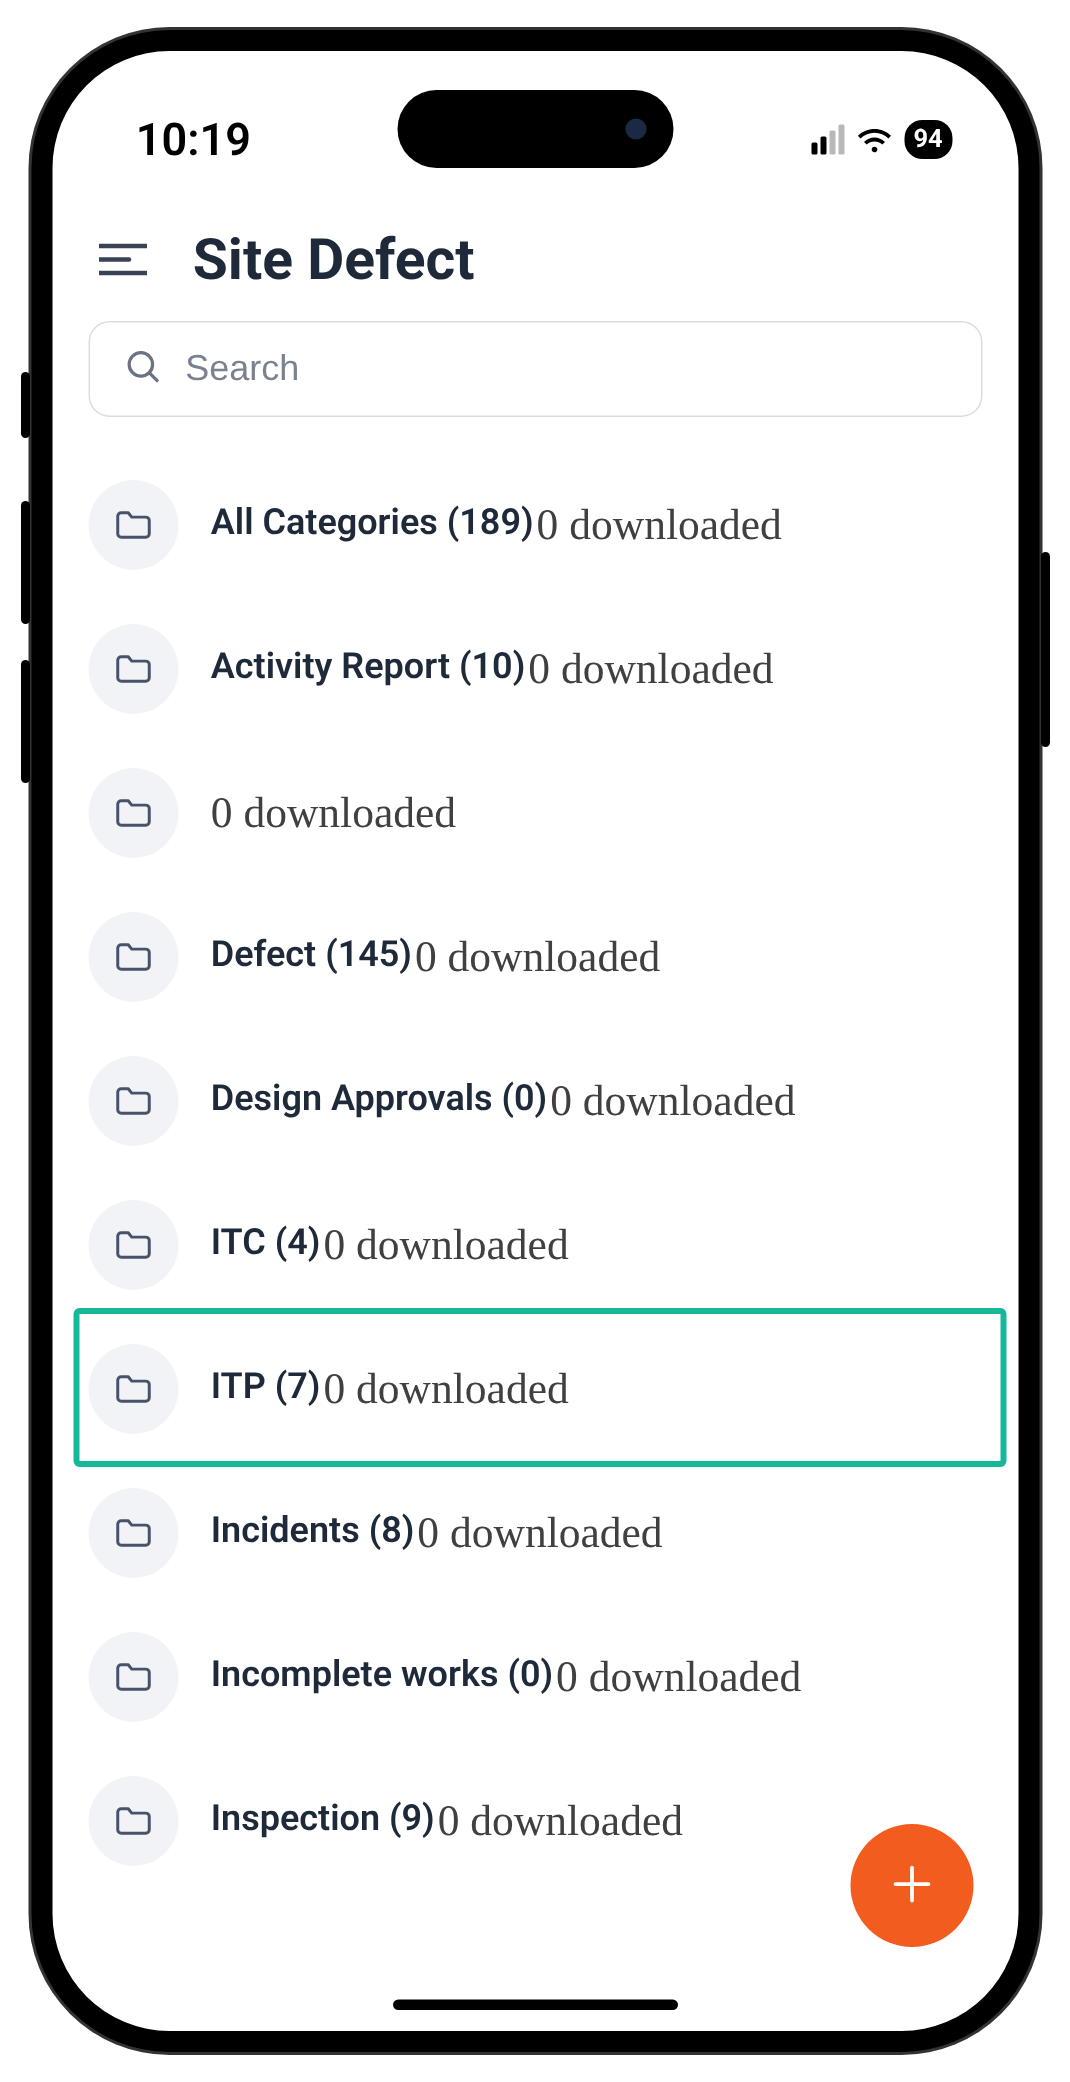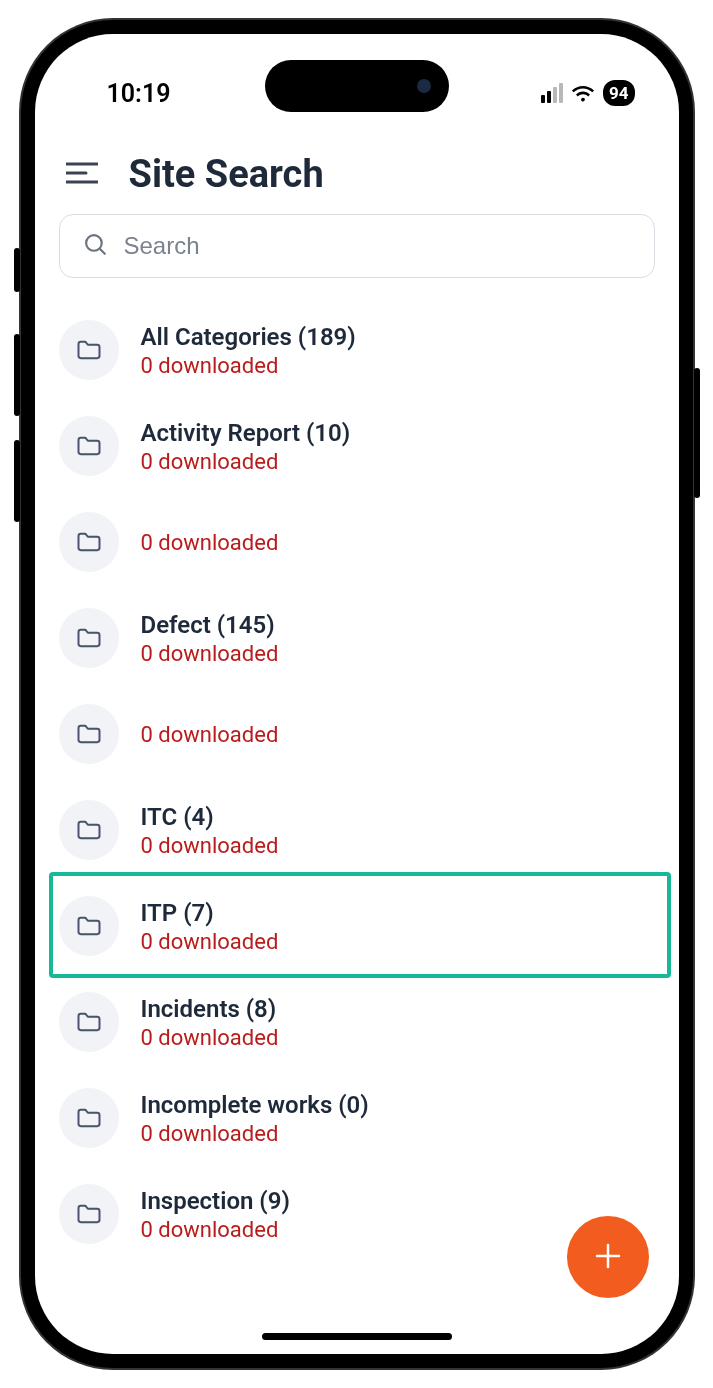--- a/index.html
+++ b/index.html
@@ -63,24 +63,23 @@
     position: absolute;
     top: 0; left: 0; right: 0;
     height: 90px;
     display: flex;
     justify-content: space-between;
     align-items: center;
     padding: 28px 44px 0 56px;
     z-index: 5;
   }
   .status-time {
-    font-size: 25px;
+    font-size: 30px;
     font-weight: 600;
     color: #000;
-    margin-left: 16px;
   }
   .status-right { display:flex; align-items:center; gap:8px; }
   .signal-bars { display:flex; align-items:flex-end; gap:2px; }
   .signal-bars span { width:4px; background:#000; border-radius:1px; }
   .signal-bars span.dim { background:#b8b8b8; }
   .signal-bars span:nth-child(1){height:8px;}
   .signal-bars span:nth-child(2){height:12px;}
   .signal-bars span:nth-child(3){height:16px;}
   .signal-bars span:nth-child(4){height:20px;}
   .wifi-icon svg { display:block; }
@@ -125,23 +124,23 @@
   .list-item {
     display:flex; align-items:center; gap:22px;
     padding: 18px 24px 18px 0;
   }
   .folder-badge {
     width:60px; height:60px; border-radius:50%;
     background:#f2f3f6;
     display:flex; align-items:center; justify-content:center;
     flex-shrink:0;
   }
-  .item-text { display:flex; flex-direction:column; gap:2px; }
+  .item-text { display:flex; flex-direction:row; gap:2px; }
   .item-title { font-size:24px; font-weight:600; color:#1e2a3a; }
-  .item-sub { font-size:22px; color:#b91c1c; }
+  .item-sub { font-size:29px; color:#404040;font-family:Liberation Serif, serif; }
   .highlight-box {
     position:absolute;
     border:4px solid #17b897;
     border-radius:4px;
     pointer-events:none;
   }
   .fab {
     position:absolute;
     right:30px; bottom:56px;
     width:82px; height:82px;
@@ -195,21 +194,21 @@
       <div class="header">
         <button class="menu-btn">
           <span>
             <svg width="32" height="24" viewBox="0 0 32 24" fill="none">
               <line x1="0" y1="3" x2="32" y2="3" stroke="#3a4354" stroke-width="3" stroke-linecap="round"></line>
               <line x1="0" y1="12" x2="20" y2="12" stroke="#3a4354" stroke-width="3" stroke-linecap="round"></line>
               <line x1="0" y1="21" x2="32" y2="21" stroke="#3a4354" stroke-width="3" stroke-linecap="round"></line>
             </svg>
           </span>
         </button>
-        <h1 class="page-title">Site Search</h1>
+        <h1 class="page-title">Site Defect</h1>
       </div>
 
       <div class="search-wrap">
         <div class="search-box">
           <span>
             <svg width="26" height="26" viewBox="0 0 24 24" fill="none">
               <circle cx="11" cy="11" r="7.2" stroke="#6b7380" stroke-width="2"></circle>
               <line x1="16.4" y1="16.4" x2="21" y2="21" stroke="#6b7380" stroke-width="2" stroke-linecap="round"></line>
             </svg>
           </span>
@@ -261,20 +260,21 @@
               <div class="item-sub">0 downloaded</div>
             </div>
           </div>
           <div class="list-item">
             <div class="folder-badge">
               <svg width="28" height="28" viewBox="0 0 24 24" fill="none">
                 <path d="M3 7a2 2 0 0 1 2-2h4l2 2.5h8a2 2 0 0 1 2 2V17a2 2 0 0 1-2 2H5a2 2 0 0 1-2-2V7z" stroke="#48526b" stroke-width="1.7" stroke-linejoin="round"></path>
               </svg>
             </div>
             <div class="item-text">
+              <div class="item-title">Design Approvals (0)</div>
               <div class="item-sub">0 downloaded</div>
             </div>
           </div>
           <div class="list-item">
             <div class="folder-badge">
               <svg width="28" height="28" viewBox="0 0 24 24" fill="none">
                 <path d="M3 7a2 2 0 0 1 2-2h4l2 2.5h8a2 2 0 0 1 2 2V17a2 2 0 0 1-2 2H5a2 2 0 0 1-2-2V7z" stroke="#48526b" stroke-width="1.7" stroke-linejoin="round"></path>
               </svg>
             </div>
             <div class="item-text">

